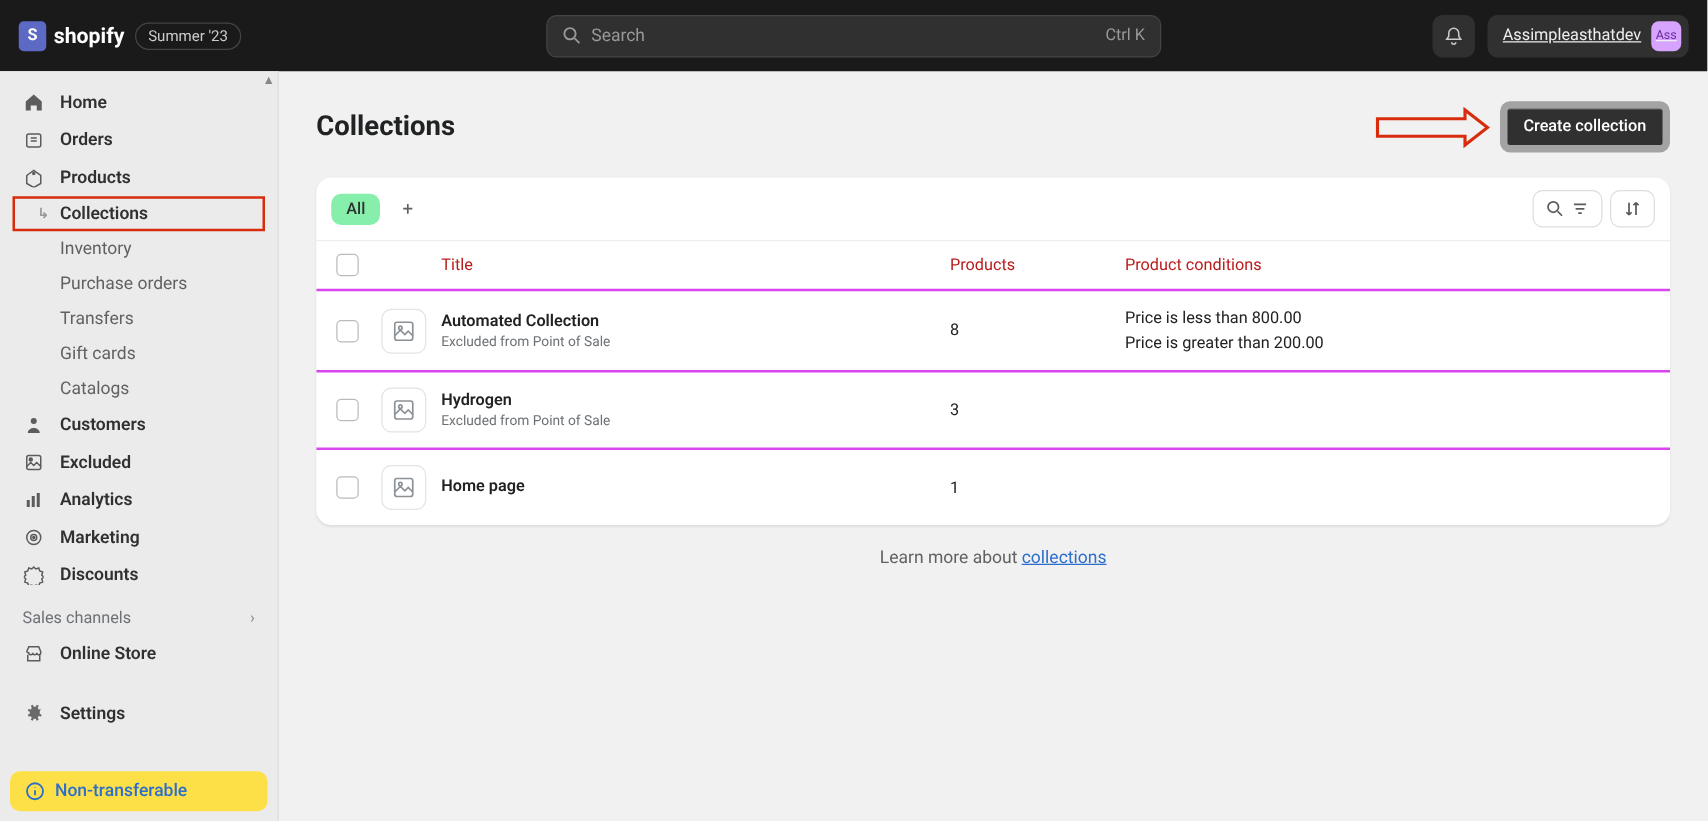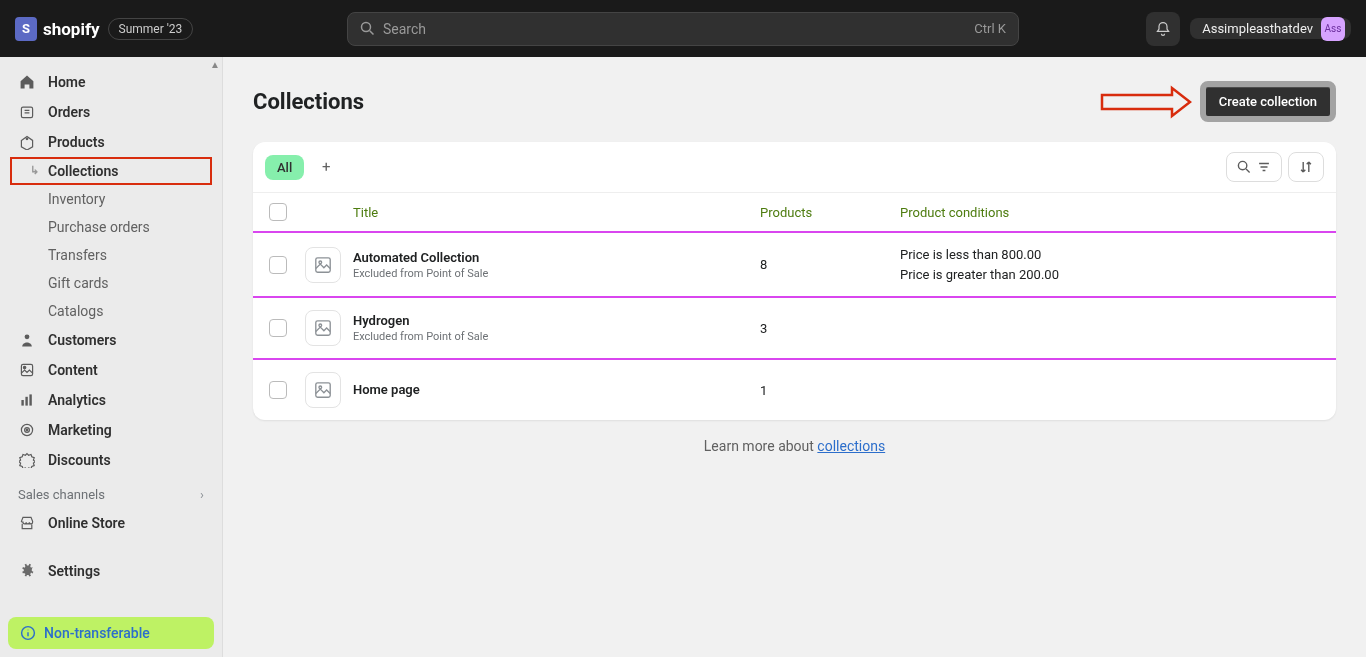--- a/index.html
+++ b/index.html
@@ -4,63 +4,63 @@
 <style>
 * { margin: 0; padding: 0; box-sizing: border-box; font-family: -apple-system, BlinkMacSystemFont, "Segoe UI", Roboto, sans-serif; }
 body { width: 1366px; height: 657px; background: #f1f1f1; overflow: hidden; }
 
 
 .header { height: 57px; background: #1a1a1a; display: flex; align-items: center; padding: 0 15px; position: relative; }
 .logo-area { display: flex; align-items: center; gap: 8px; }
 .shopify-logo { display: flex; align-items: center; gap: 6px; color: #fff; font-weight: 700; font-size: 17px; }
 .logo-icon { width: 22px; height: 24px; background: #5c6ac4; border-radius: 4px; display: flex; align-items: center; justify-content: center; color: #fff; font-size: 13px; font-weight: 700; }
 .summer-badge { border: 1px solid #444; border-radius: 12px; padding: 3px 10px; color: #ccc; font-size: 12px; }
-.search-box { position: absolute; left: 50%; transform: translateX(-50%); width: 672px; height: 34px; background: #303030; border: 1px solid #444; border-radius: 8px; display: flex; align-items: center; padding: 0 12px; color: #999; }
+.search-box { position: absolute; left: 50%; transform: translateX(-50%); width: 492px; height: 34px; background: #303030; border: 1px solid #444; border-radius: 8px; display: flex; align-items: center; padding: 0 12px; color: #999; }
 .search-icon-h { margin-right: 8px; }
 .search-text { flex: 1; font-size: 14px; }
 .search-kbd { font-size: 13px; color: #999; }
 .header-right { margin-left: auto; display: flex; align-items: center; gap: 10px; }
 .bell-btn { width: 34px; height: 34px; background: #303030; border-radius: 8px; display: flex; align-items: center; justify-content: center; color: #ccc; }
-.user-pill { height: 21px; background: #303030; border-radius: 8px; display: flex; align-items: center; padding: 0 6px 0 12px; color: #eee; font-size: 13px; gap: 8px; }
+.user-pill { height: 34px; background: #303030; border-radius: 8px; display: flex; align-items: center; padding: 0 6px 0 12px; color: #eee; font-size: 13px; gap: 8px; text-decoration: underline; }
 .user-avatar { width: 24px; height: 24px; background: #d6a3ff; border-radius: 6px; display: flex; align-items: center; justify-content: center; font-size: 10px; color: #6b2e9e; }
 
 
 .layout { display: flex; height: calc(657px - 57px); }
 
 
 .sidebar { width: 223px; background: #ebebeb; display: flex; flex-direction: column; position: relative; border-right: 1px solid #ddd; }
 .sidebar-scroll { flex: 1; padding: 10px 0; overflow: hidden; }
 .nav-item { display: flex; align-items: center; padding: 6px 18px; color: #303030; font-size: 14px; gap: 12px; cursor: pointer; position: relative; }
 .nav-item.bold { font-weight: 600; }
 .nav-icon { width: 18px; height: 18px; display: flex; align-items: center; justify-content: center; color: #5c5c5c; flex-shrink: 0; }
 .nav-sub { display: flex; align-items: center; padding: 6px 18px 6px 48px; color: #616161; font-size: 14px; cursor: pointer; }
 .nav-sub.active { font-weight: 600; color: #303030; }
 .highlight-box { position: absolute; left: 10px; right: 10px; top: 0; bottom: 0; border: 2px solid #d82c0d; pointer-events: none; }
 .sub-arrow { position: absolute; left: 30px; top: 7px; color: #999; font-size: 11px; }
 .section-header { padding: 12px 18px 6px; color: #6d7175; font-size: 13px; display: flex; justify-content: space-between; align-items: center; }
 .section-chev { color: #8c9196; }
-.non-transfer { margin: 0 8px 8px; background: #bef264; border-radius: 8px; padding: 8px 12px; display: flex; align-items: center; gap: 8px; color: #2c6ecb; font-size: 14px; font-weight: 500; }
+.non-transfer { margin: 0 8px 8px; background: #fde047; border-radius: 8px; padding: 8px 12px; display: flex; align-items: center; gap: 8px; color: #2c6ecb; font-size: 14px; font-weight: 500; }
 .scroll-up { position: absolute; right: 2px; top: 2px; color: #888; font-size: 10px; }
 
 
 .main { flex: 1; background: #f1f1f1; padding: 24px 30px; overflow: auto; }
 .page-head { display: flex; align-items: center; justify-content: space-between; margin-bottom: 20px; }
 .page-title { font-size: 22px; font-weight: 700; color: #202223; }
 .create-btn { background: #303030; color: #fff; border: 6px solid #a3a3a3; border-radius: 8px; padding: 7px 13px; font-size: 13px; font-weight: 500; cursor: pointer; box-shadow: inset 0 1px 0 rgba(255,255,255,0.15); }
 
 
 .card { background: #fff; border-radius: 12px; box-shadow: 0 1px 2px rgba(0,0,0,0.08); overflow: hidden; }
 .card-tabs { display: flex; align-items: center; padding: 10px 12px; gap: 8px; }
 .tab-all { background: #86efac; border-radius: 8px; padding: 5px 12px; font-size: 13px; font-weight: 500; color: #303030; }
 .tab-add { width: 28px; height: 28px; display: flex; align-items: center; justify-content: center; color: #616161; font-size: 15px; cursor: pointer; }
 .card-tools { margin-left: auto; display: flex; gap: 6px; }
 .tool-btn { height: 30px; border: 1px solid #ddd; border-radius: 8px; padding: 0 10px; display: flex; align-items: center; gap: 6px; color: #5c5c5c; cursor: pointer; background: #fff; }
 
 
-.thead { display: flex; align-items: center; padding: 10px 16px; border-top: 1px solid #eee; font-size: 13px; color: #4d7c0f; }
+.thead { display: flex; align-items: center; padding: 10px 16px; border-top: 1px solid #eee; font-size: 13px; color: #b91c1c; }
 .col-check { width: 36px; }
 .col-thumb { width: 48px; }
 .col-title { flex: 1; }
 .col-products { width: 140px; }
 .col-cond { width: 420px; }
 .trow { display: flex; align-items: center; padding: 12px 16px; border-top: 2px solid #d946ef; font-size: 13px; color: #202223; }
 .chk { width: 18px; height: 18px; border: 1px solid #bbb; border-radius: 4px; background: #fff; cursor: pointer; display: block; }
 .thumb { width: 36px; height: 36px; border: 1px solid #e3e3e3; border-radius: 8px; display: flex; align-items: center; justify-content: center; color: #8c9196; }
 .row-title { font-weight: 600; color: #202223; margin-bottom: 2px; }
 .row-sub { color: #6d7175; font-size: 11px; }
@@ -169,21 +169,21 @@
         <span>Customers</span>
       </div>
       <div class="nav-item bold">
         <span class="nav-icon">
             <svg width="16" height="16" viewBox="0 0 20 20" fill="none" stroke="#5c5c5c" stroke-width="1.5">
               <rect x="3" y="3" width="14" height="14" rx="2"></rect>
               <circle cx="7" cy="7" r="1.5" fill="#5c5c5c"></circle>
               <path d="M3 14l4-4 3 3 3-3 4 4"></path>
             </svg>
           </span>
-        <span>Content</span>
+        <span>Excluded</span>
       </div>
       <div class="nav-item bold">
         <span class="nav-icon">
             <svg width="16" height="16" viewBox="0 0 20 20" fill="#5c5c5c">
               <rect x="3" y="10" width="3" height="7"></rect>
               <rect x="8" y="6" width="3" height="11"></rect>
               <rect x="13" y="3" width="3" height="14"></rect>
             </svg>
           </span>
         <span>Analytics</span>

